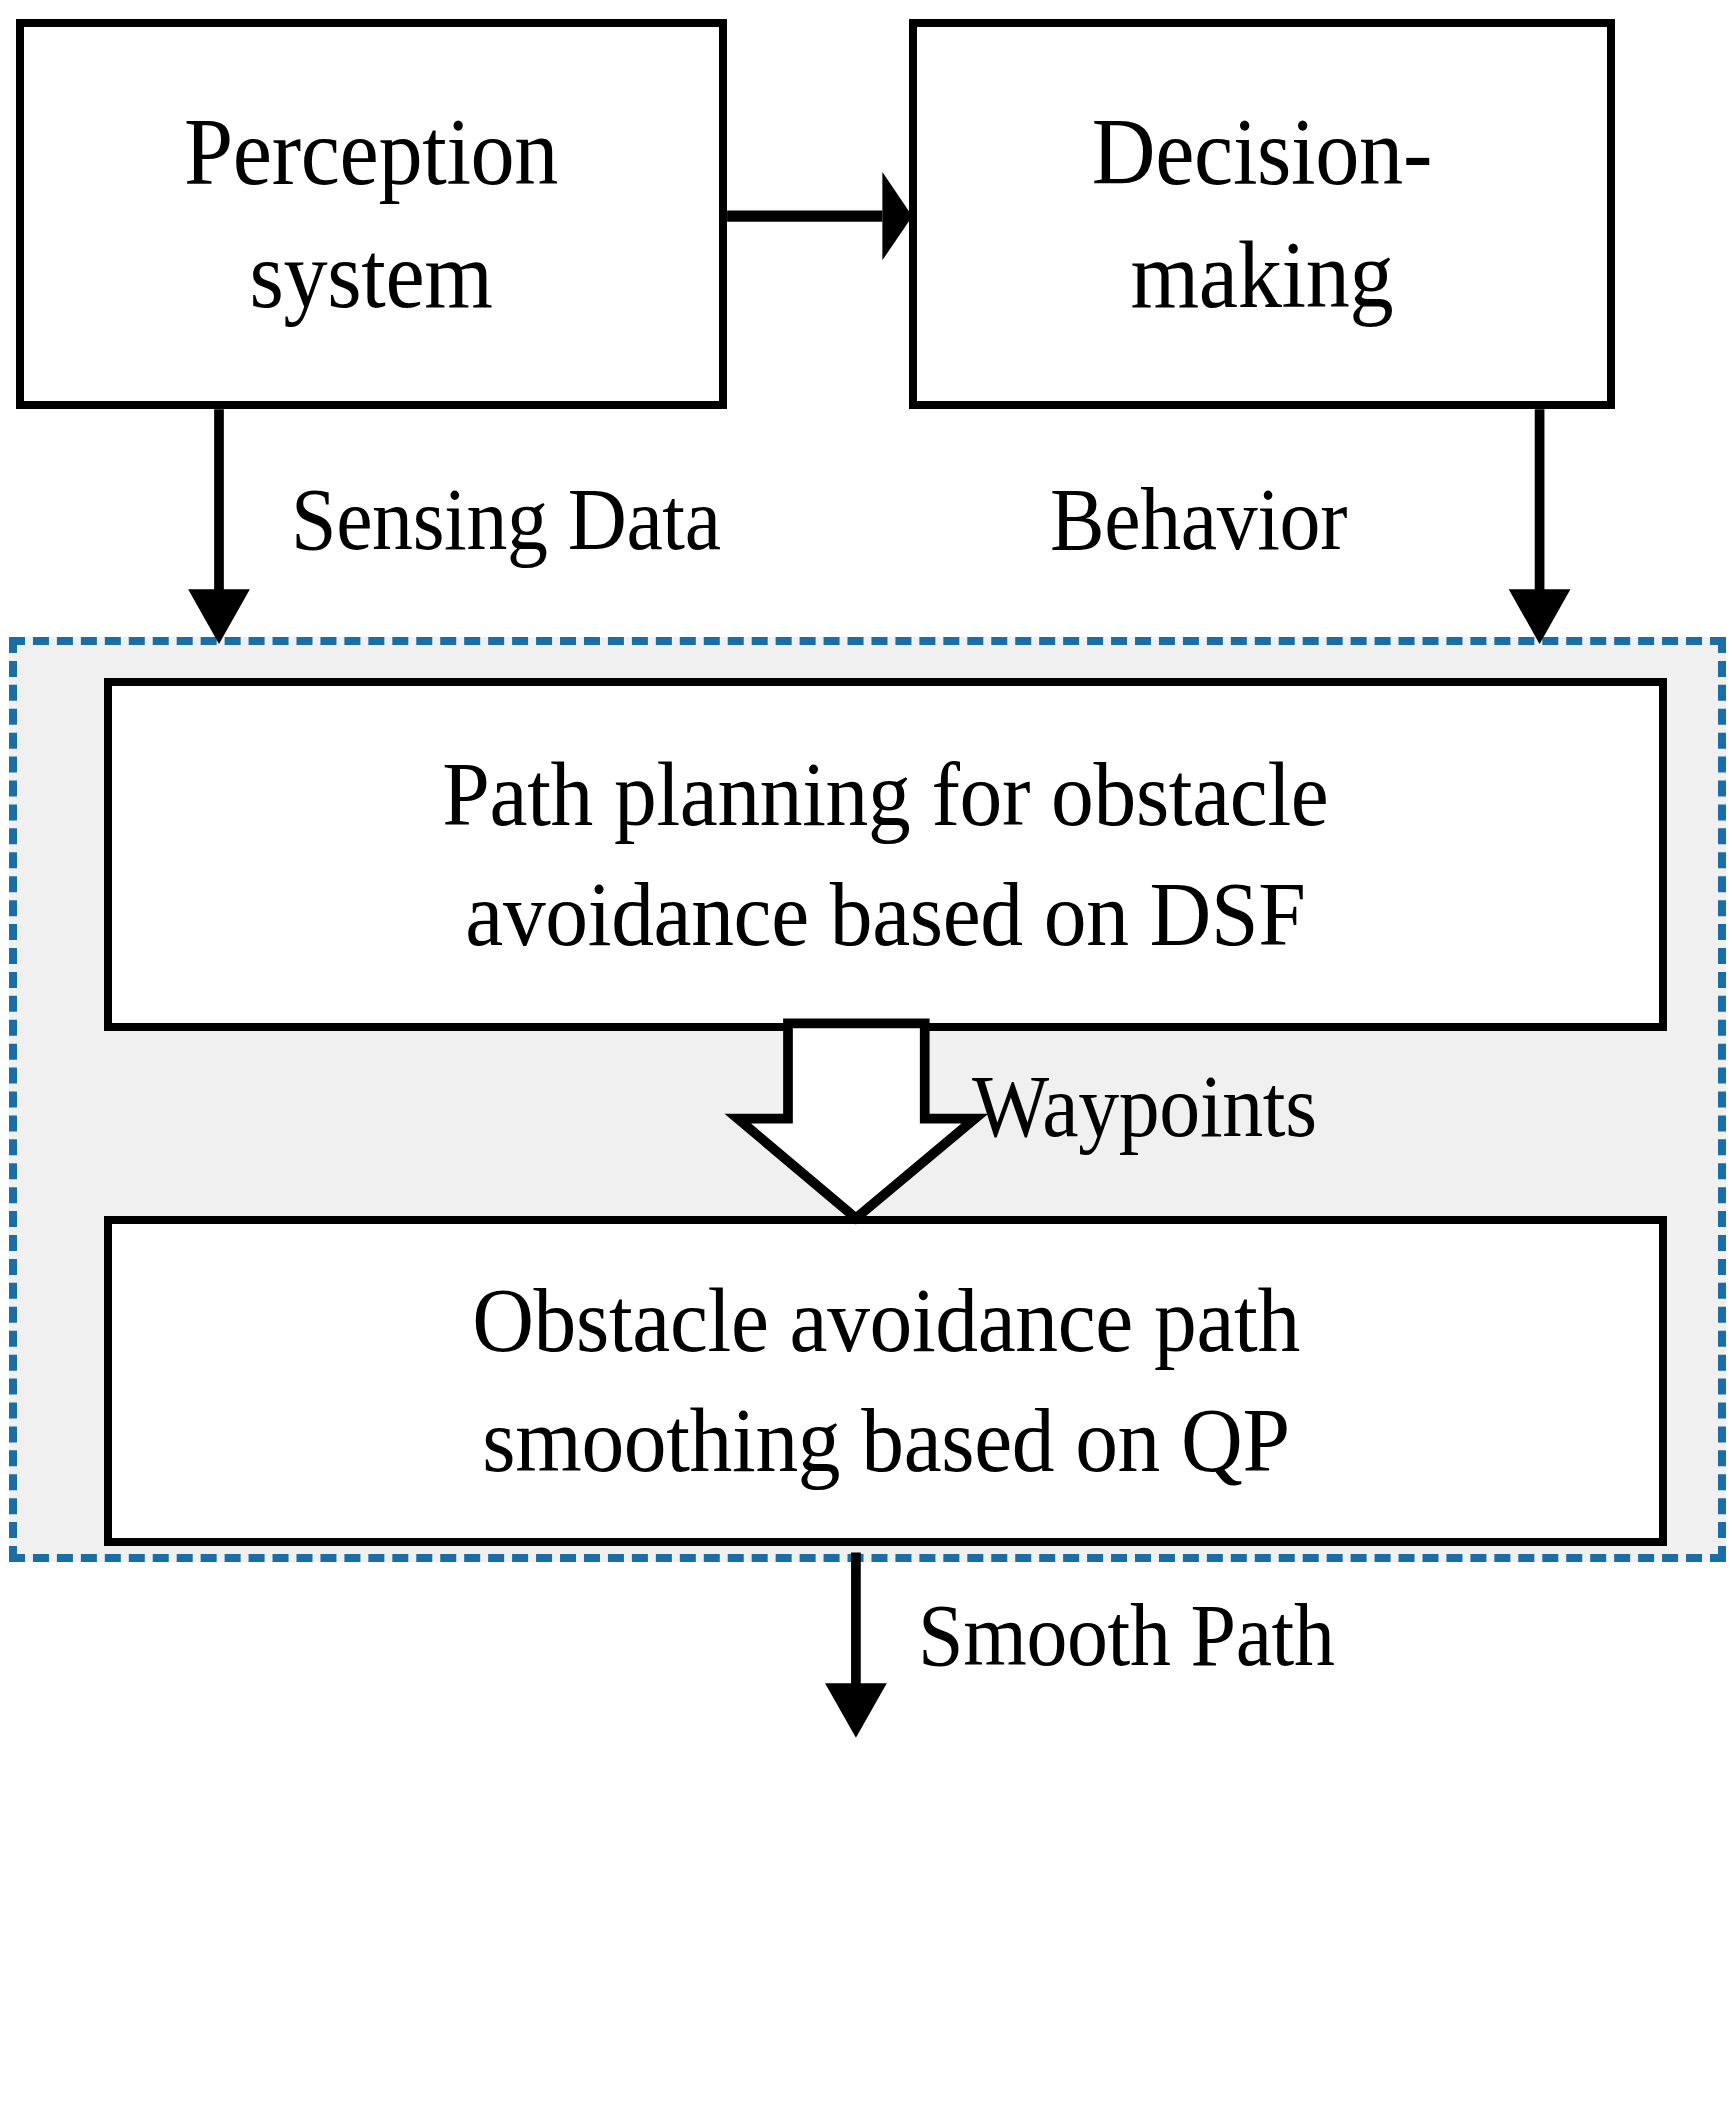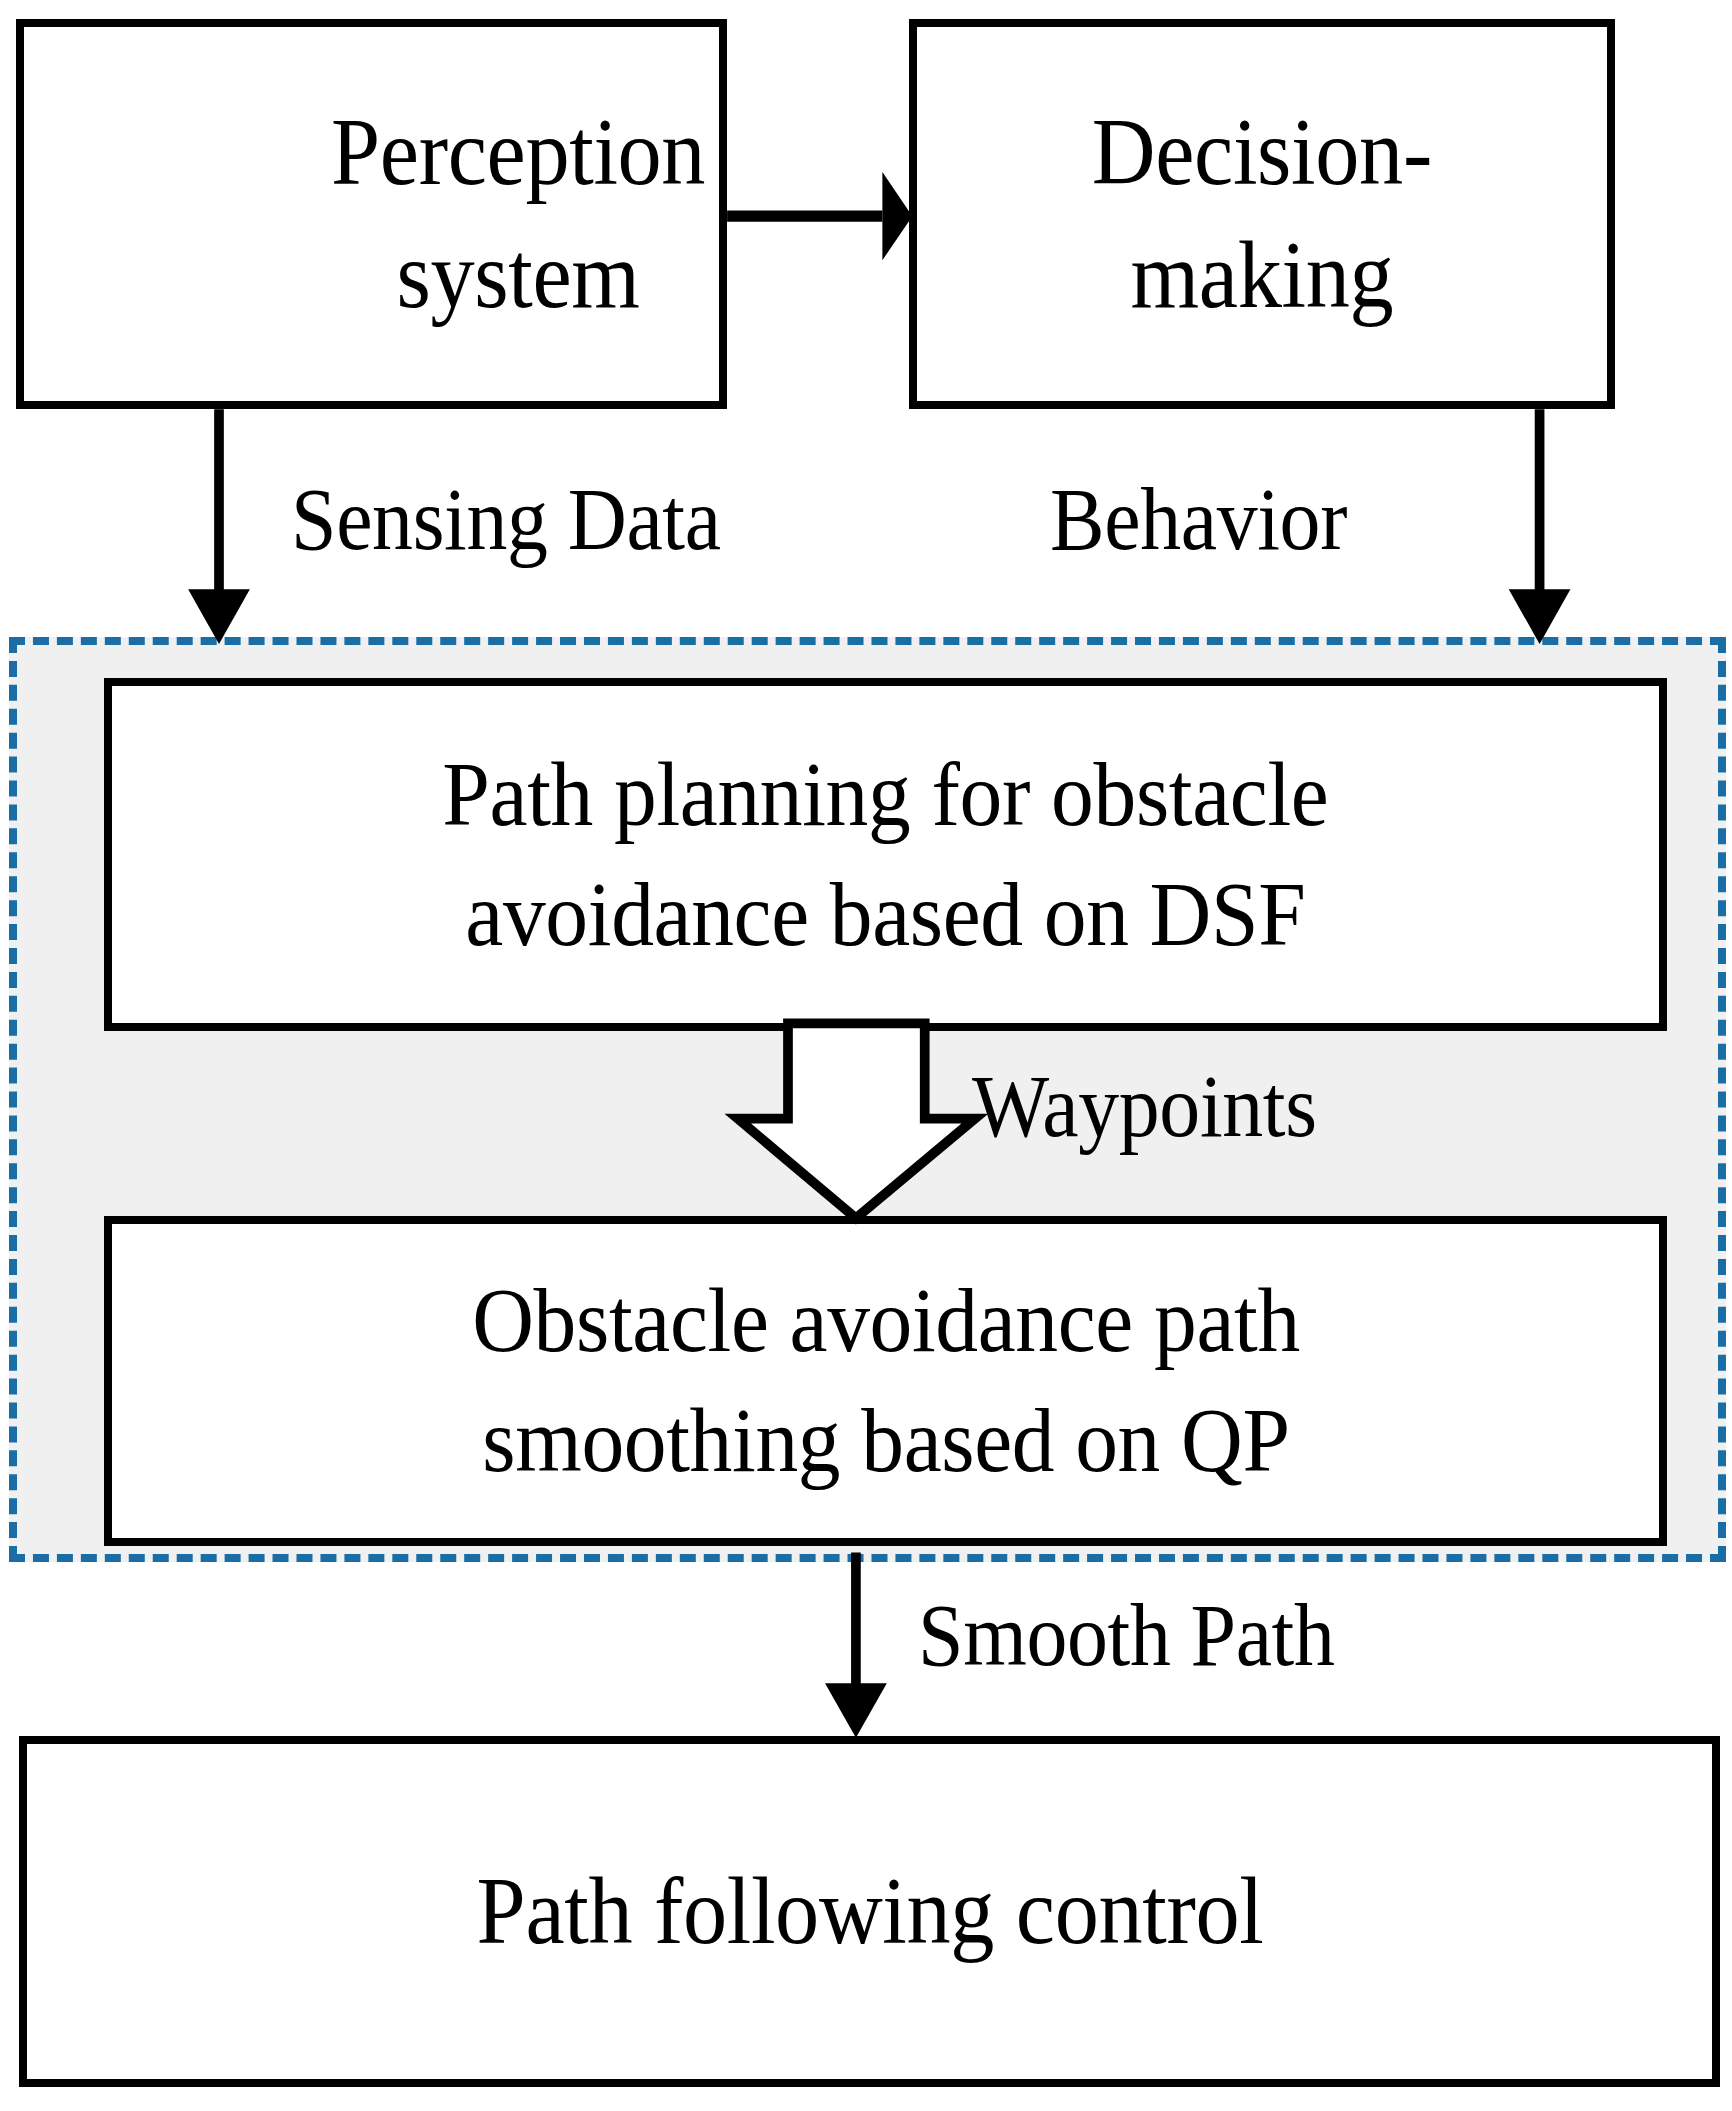--- a/index.html
+++ b/index.html
@@ -24,21 +24,21 @@
   }
   .box .label{
     display:block;
     line-height:1.30;
     letter-spacing:-0.4px;
     font-weight:400;
     transform:scaleX(0.93);
   }
 
   
-  #box-perception{left:16px;top:19.4px;width:711px;height:390px;justify-content:flex-end;}
+  #box-perception{left:16px;top:19.4px;width:711px;height:390px;}
   #box-perception .label{font-size:95px;}
 
   #box-decision{left:909px;top:19.4px;width:706px;height:390px;}
   #box-decision .label{font-size:95px;}
 
   #dashed-group{
     position:absolute;
     left:8.8px;top:637px;width:1717px;height:925px;
     box-sizing:border-box;
     border:8.8px dashed #1b6ea5;
@@ -88,23 +88,20 @@
   </div>
 
   <div class="box" id="box-dsf">
     <span class="label"><span>Path planning for obstacle</span><br><span>avoidance based on DSF</span></span>
   </div>
 
   <div class="box" id="box-qp">
     <span class="label"><span>Obstacle avoidance path</span><br><span>smoothing based on QP</span></span>
   </div>
 
-  <div class="box" id="box-following">
-    <span class="label">Path following control</span>
-  </div>
 
   <div class="edge-label" id="lbl-sensing">Sensing Data</div>
   <div class="edge-label" id="lbl-behavior">Behavior</div>
   <div class="edge-label" id="lbl-waypoints">Waypoints</div>
   <div class="edge-label" id="lbl-smooth">Smooth Path</div>
 
   <svg id="wires" viewBox="0 0 1964 2393">
 
     <g>
       <line x1="824" y1="245" x2="1000" y2="245" stroke="#000" stroke-width="13"></line>

